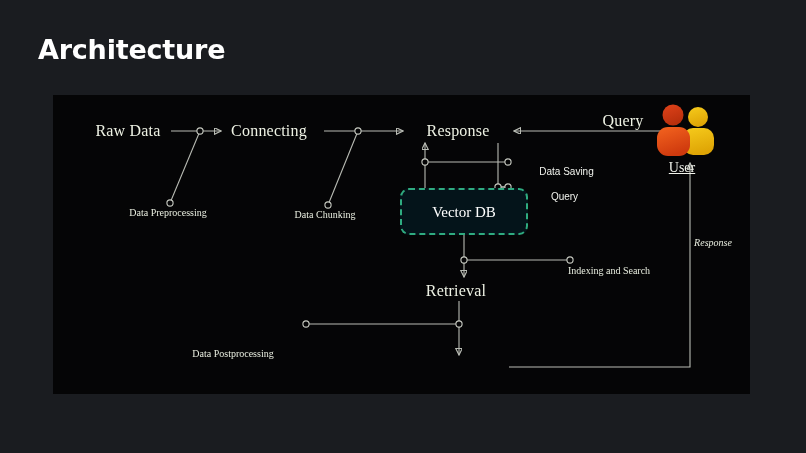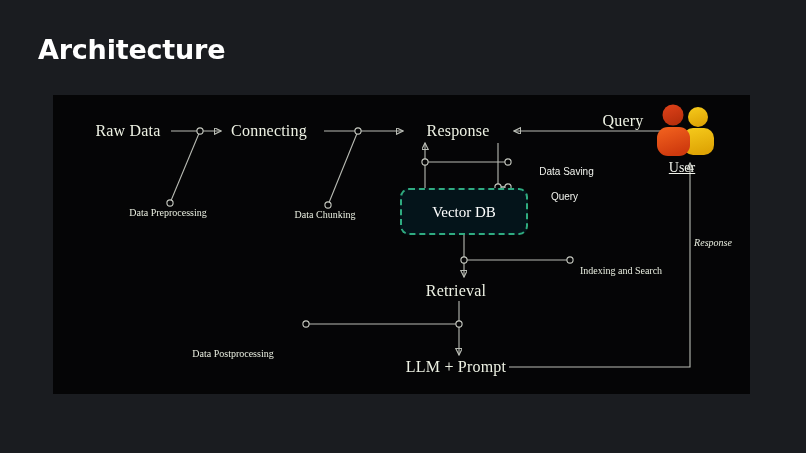--- a/index.html
+++ b/index.html
@@ -167,26 +167,25 @@
       </g>
     </svg>
 
     <div class="vdb-box"></div>
     <div class="vdb-label">Vector DB</div>
 
     <div class="node big" style="left:75px;top:36px;text-align:center;">Raw Data</div>
     <div class="node big" style="left:216px;top:36px;">Connecting</div>
     <div class="node big" style="left:405px;top:36px;">Response</div>
     <div class="node big" style="left:403px;top:196px;">Retrieval</div>
-    <div class="node big" style="left:403px;top:272px;">LLM + Prompt</div>
     <div class="node big" style="left:570px;top:26px;">Query</div>
     <div class="user-label">User</div>
 
     <div class="anno" style="left:115px;top:117px;">Data Preprocessing</div>
     <div class="anno" style="left:272px;top:119px;">Data Chunking</div>
     <div class="anno-sans" style="left:508px;top:76px;">Data Saving</div>
     <div class="anno-sans" style="left:506px;top:101px;">Query</div>
-    <div class="anno" style="left:568px;top:175px;text-align:right;">Indexing and Search</div>
+    <div class="anno" style="left:556px;top:175px;text-align:right;">Indexing and Search</div>
     <div class="anno" style="left:180px;top:238px;margin-top:20px;">Data Postprocessing</div>
     <div class="anno" style="left:660px;top:147px;font-style:italic;">Response</div>
 
   </div>
 </div>
 
 </body></html>

